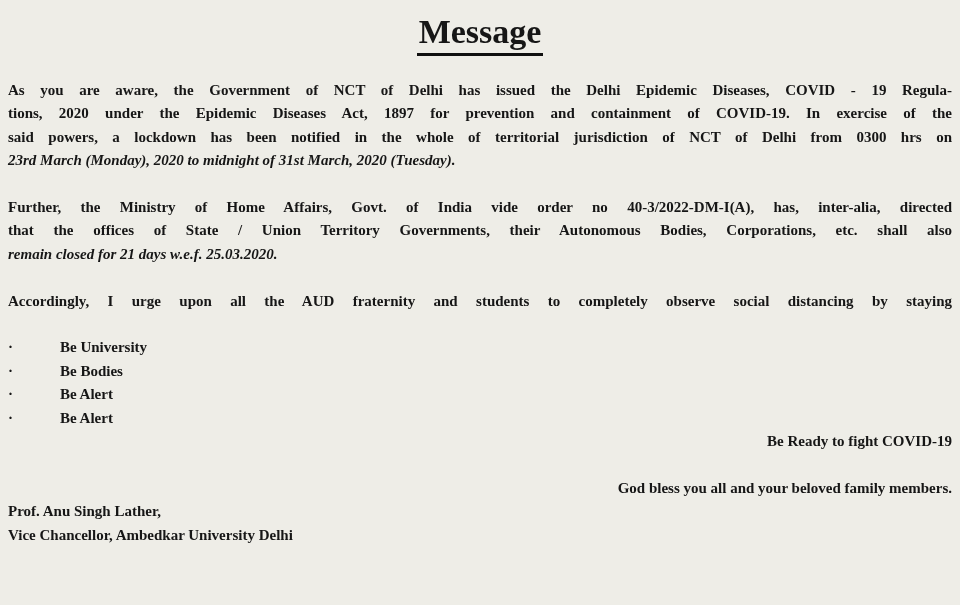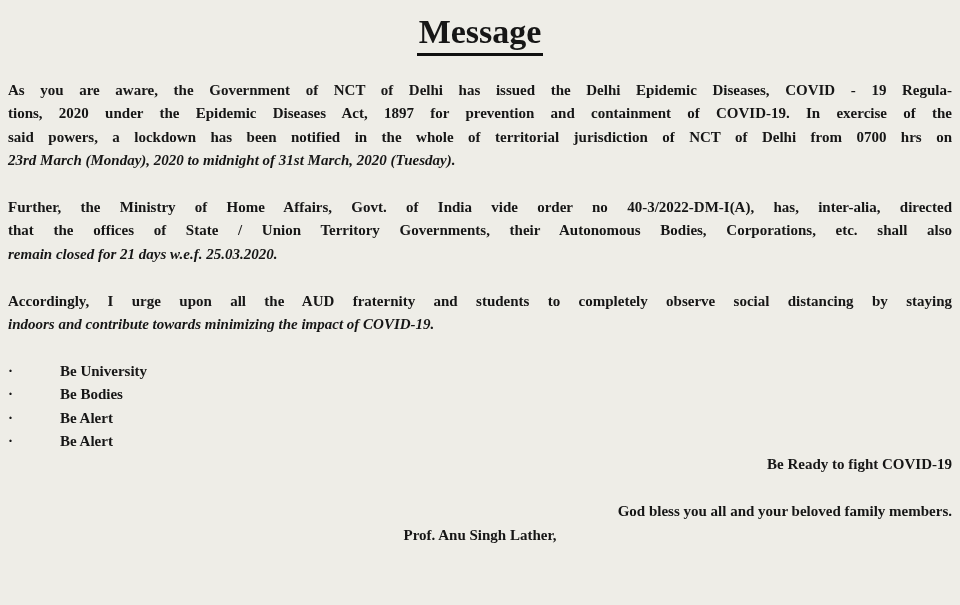--- a/index.html
+++ b/index.html
@@ -55,49 +55,48 @@
     width: 52px;
     flex: 0 0 52px;
   }
   .plain-line {
     text-align: right;
   }
   .spacer-line {
     height: 23.4px;
   }
   .signature {
-    text-align: center;
+    text-align: left;
   }
 </style>
 </head>
 <body>
 
 <div class="doc">
 
   <div class="title-wrap">
     <h1 class="title">Message</h1>
   </div>
 
   <div class="body-text">
 
     <div>
         <div class="para">
           <div class="line">As you are aware, the Government of NCT of Delhi has issued the Delhi Epidemic Diseases, COVID - 19 Regula-</div>
           <div class="line">tions, 2020 under the Epidemic Diseases Act, 1897 for prevention and containment of COVID-19. In exercise of the</div>
-          <div class="line">said powers, a lockdown has been notified in the whole of territorial jurisdiction of NCT of Delhi from 0700 hrs on</div>
+          <div class="line">said powers, a lockdown has been notified in the whole of territorial jurisdiction of NCT of Delhi from 0300 hrs on</div>
           <div class="line last">23rd March (Monday), 2020 to midnight of 31st March, 2020 (Tuesday).</div>
         </div>
         <div class="para">
           <div class="line">Further, the Ministry of Home Affairs, Govt. of India vide  order no 40-3/2022-DM-I(A), has, inter-alia, directed</div>
           <div class="line">that the offices of State / Union Territory Governments, their Autonomous Bodies, Corporations, etc. shall also</div>
           <div class="line last">remain closed for 21 days w.e.f.  25.03.2020.</div>
         </div>
         <div class="para">
           <div class="line">Accordingly, I urge upon all the AUD fraternity and students to completely observe social distancing by staying</div>
-          <div class="line last">indoors and contribute towards minimizing the impact of COVID-19.</div>
         </div>
       </div>
 
     <div>
         <div class="bullet-row">
           <span class="bullet-marker">·</span>
           <span>Be University</span>
         </div>
         <div class="bullet-row">
           <span class="bullet-marker">·</span>
@@ -114,16 +113,17 @@
       </div>
 
     <div class="plain-line">Be Ready to fight COVID-19</div>
 
     <div class="spacer-line"></div>
 
     <div class="plain-line">God bless you all and your beloved family members.</div>
 
     <div class="signature">
       <div>Prof. Anu Singh Lather,</div>
+      <div>Vice Chancellor, Ambedkar University Delhi</div>
     </div>
 
   </div>
 </div>
 
 </body></html>

